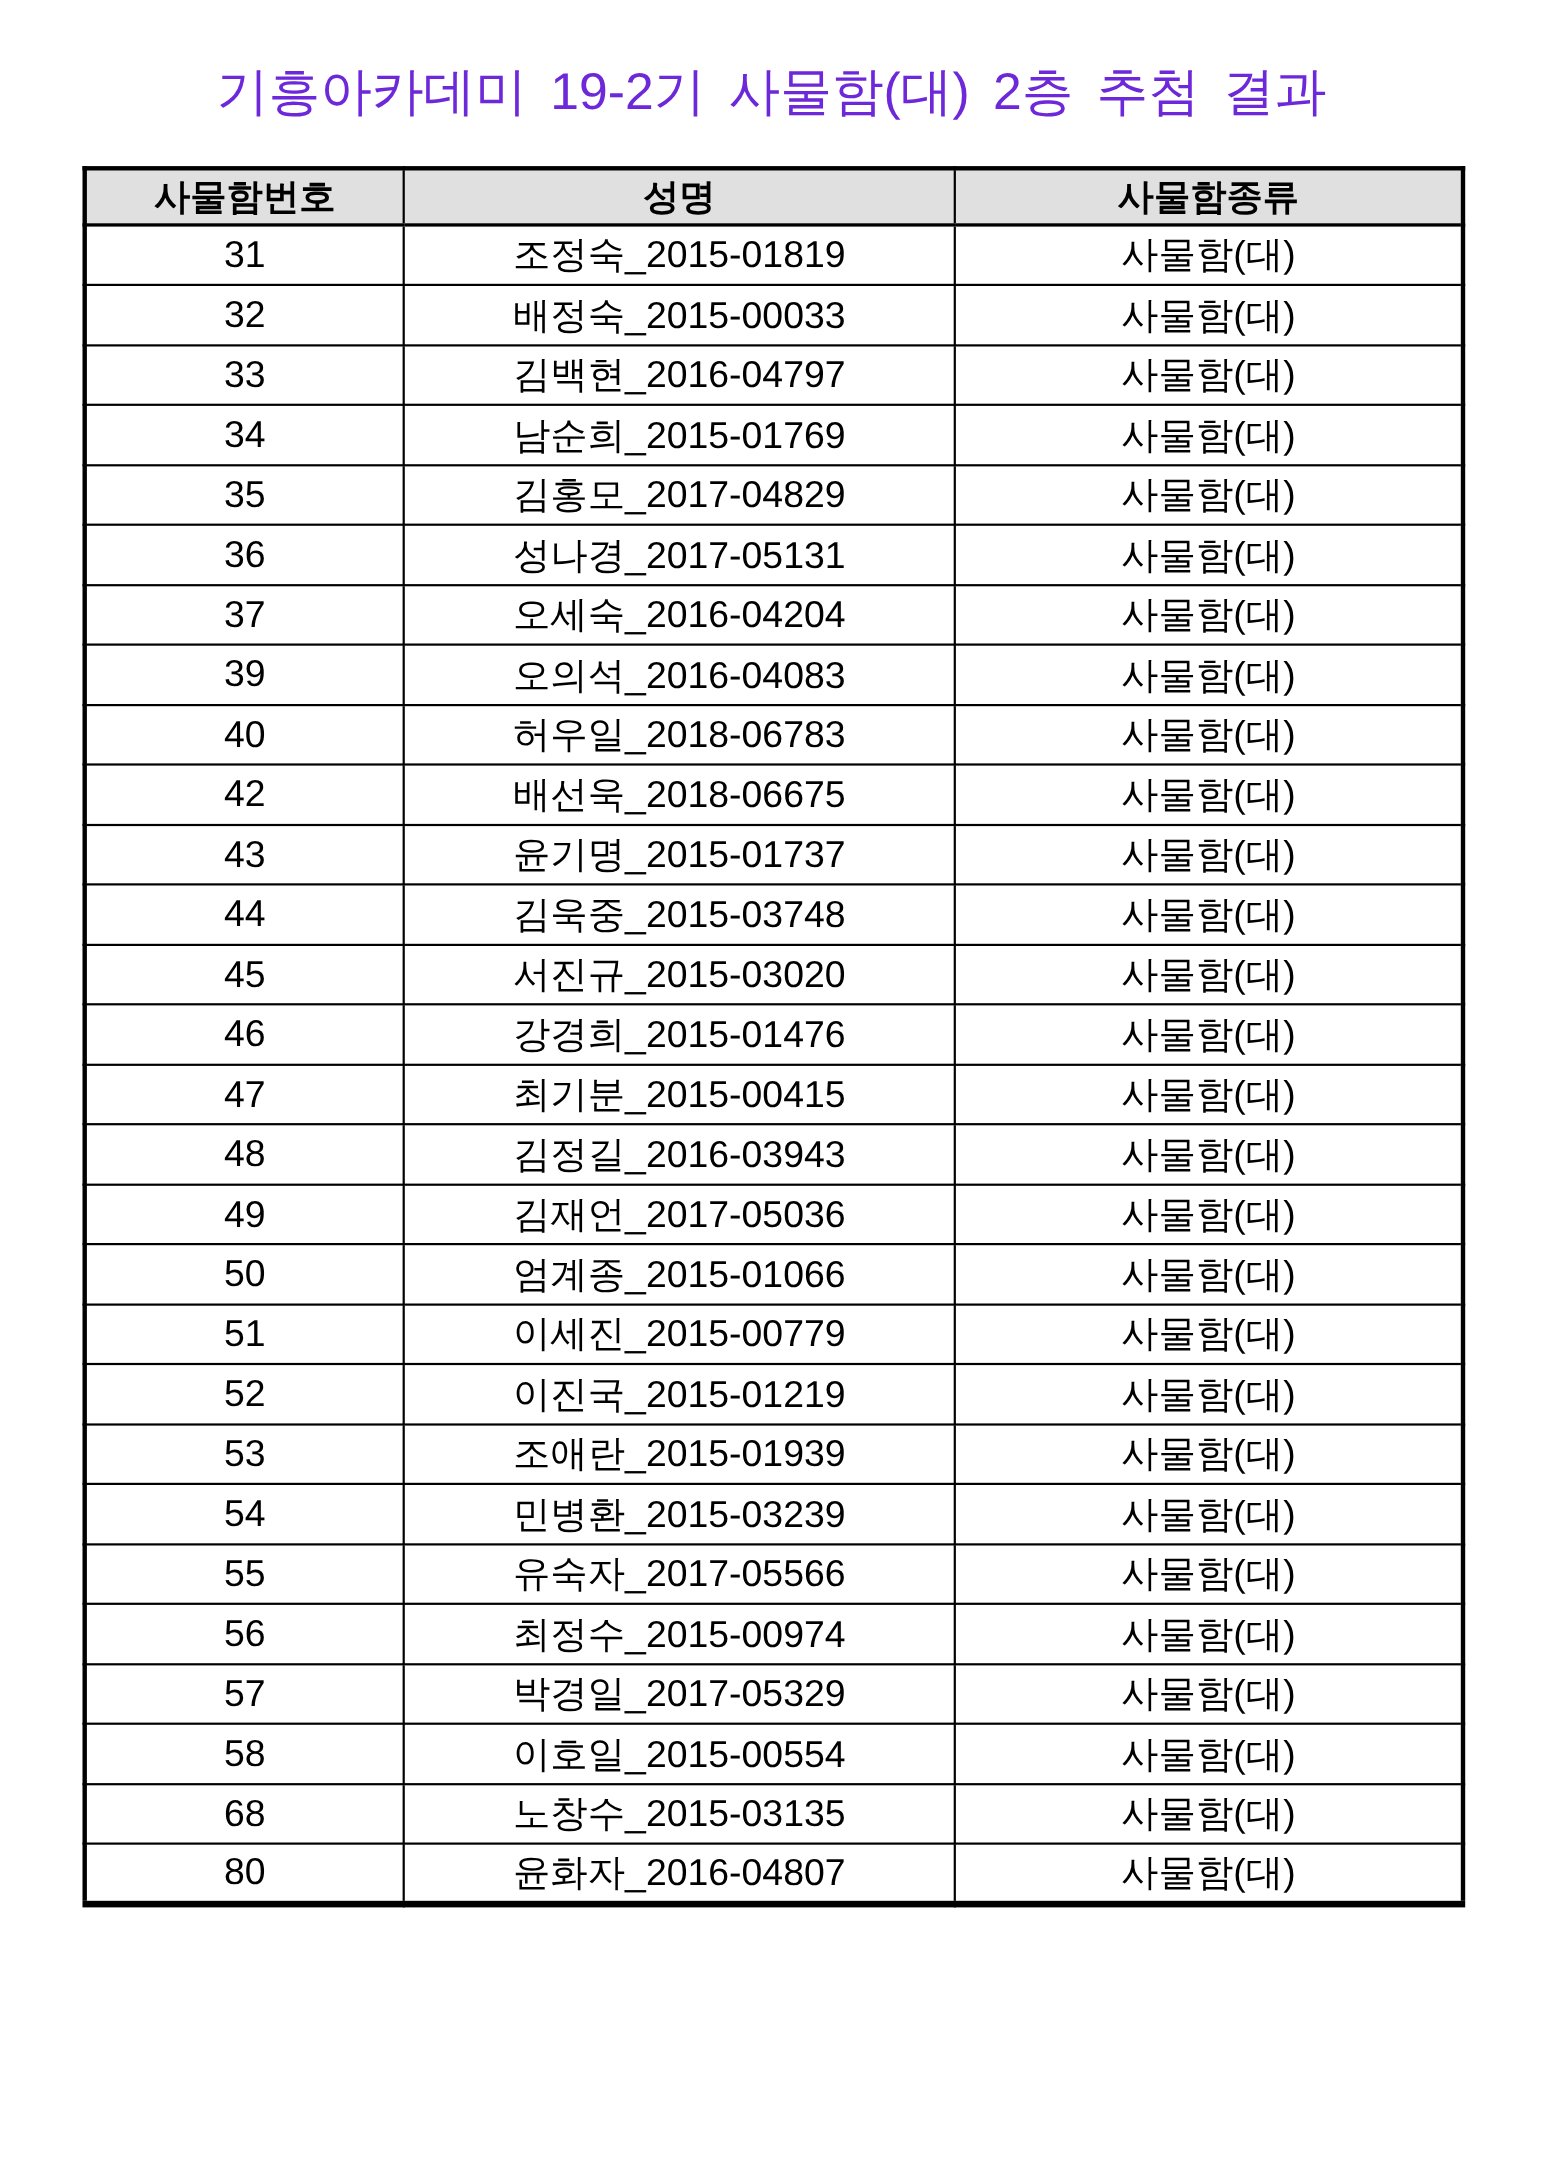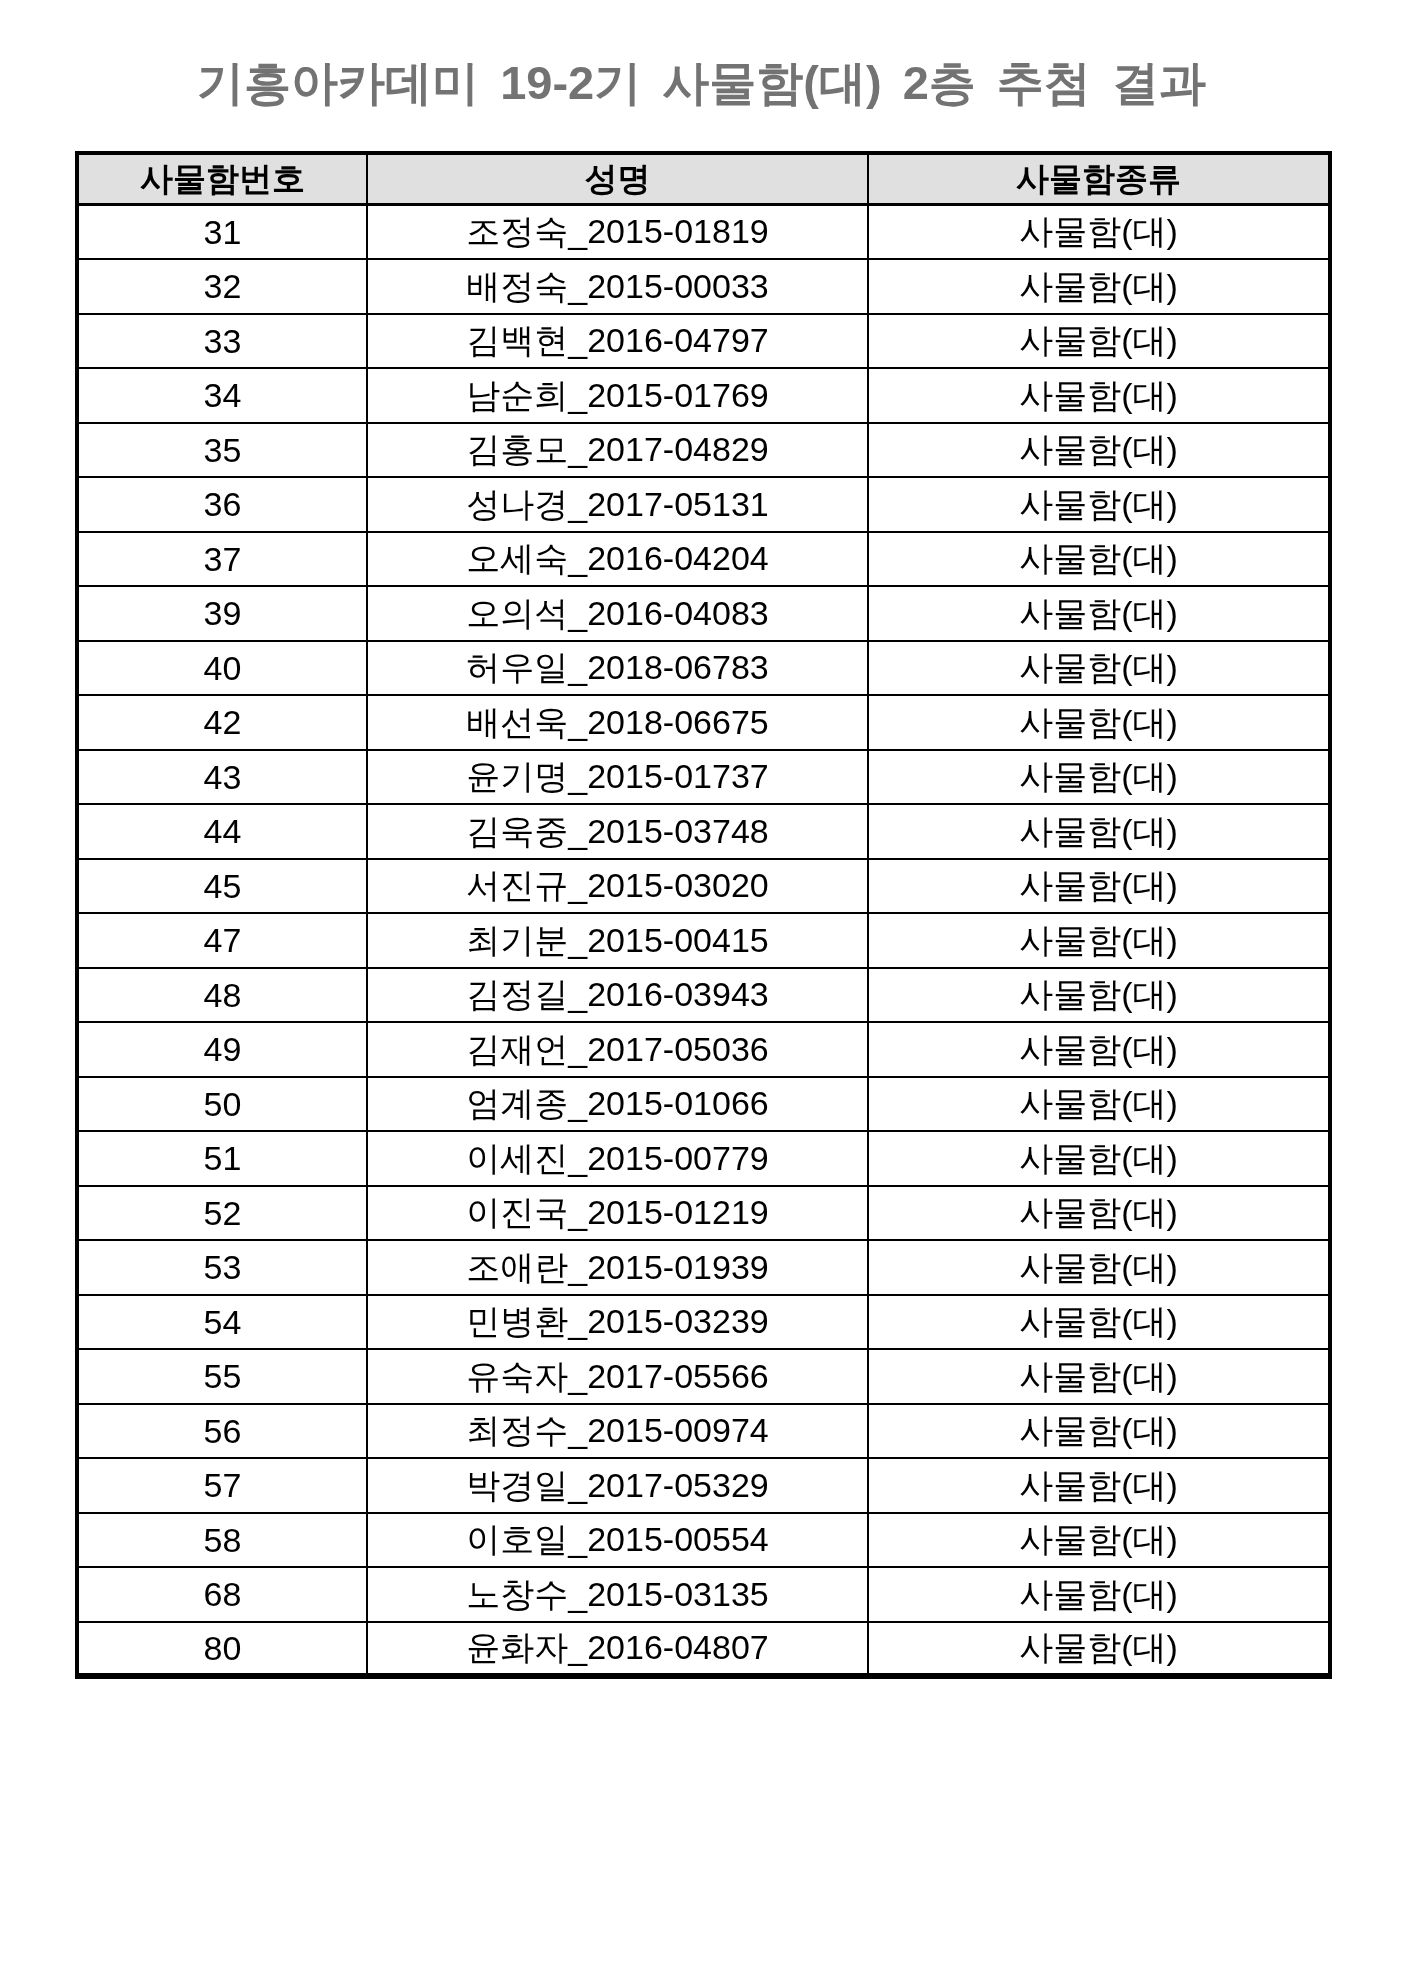--- a/index.html
+++ b/index.html
@@ -15,24 +15,24 @@
     width: 1403px;
     height: 1984px;
     background: #ffffff;
     position: relative;
   }
 
   .doc-title {
     padding-top: 54px;
     text-align: center;
     font-size: 47px;
-    font-weight: 700;
+    font-weight: 400;
     letter-spacing: 0px;
     word-spacing: 8px;
-    color: #737373;
+    color: #6d28d9;
     line-height: 1.25;
   }
 
   .table-wrap {
     margin: 38px auto 0 auto;
     width: 1253px;
     border-radius: 17px;
   }
 
   table.locker-table {
@@ -150,20 +150,25 @@
             <td>44</td>
             <td>김욱중_2015-03748</td>
             <td>사물함(대)</td>
           </tr>
           <tr>
             <td>45</td>
             <td>서진규_2015-03020</td>
             <td>사물함(대)</td>
           </tr>
           <tr>
+            <td>46</td>
+            <td>강경희_2015-01476</td>
+            <td>사물함(대)</td>
+          </tr>
+          <tr>
             <td>47</td>
             <td>최기분_2015-00415</td>
             <td>사물함(대)</td>
           </tr>
           <tr>
             <td>48</td>
             <td>김정길_2016-03943</td>
             <td>사물함(대)</td>
           </tr>
           <tr>

